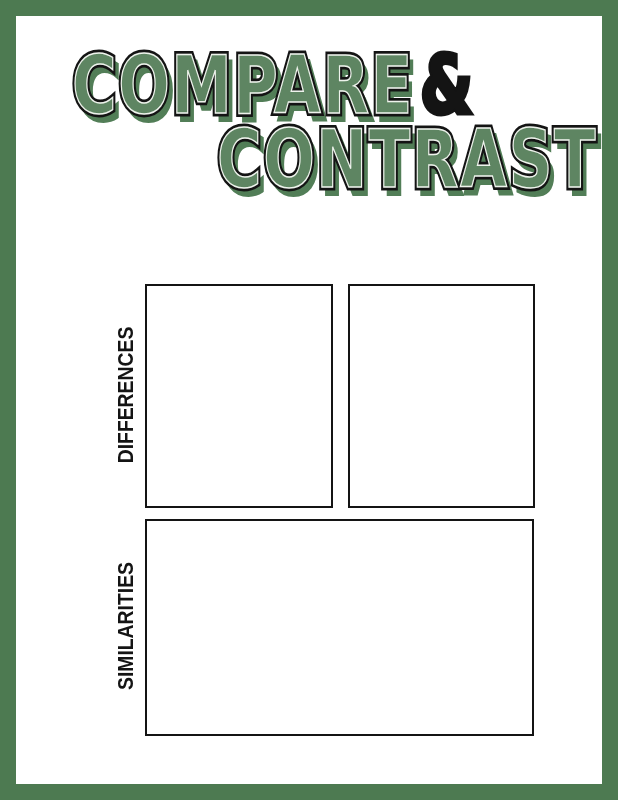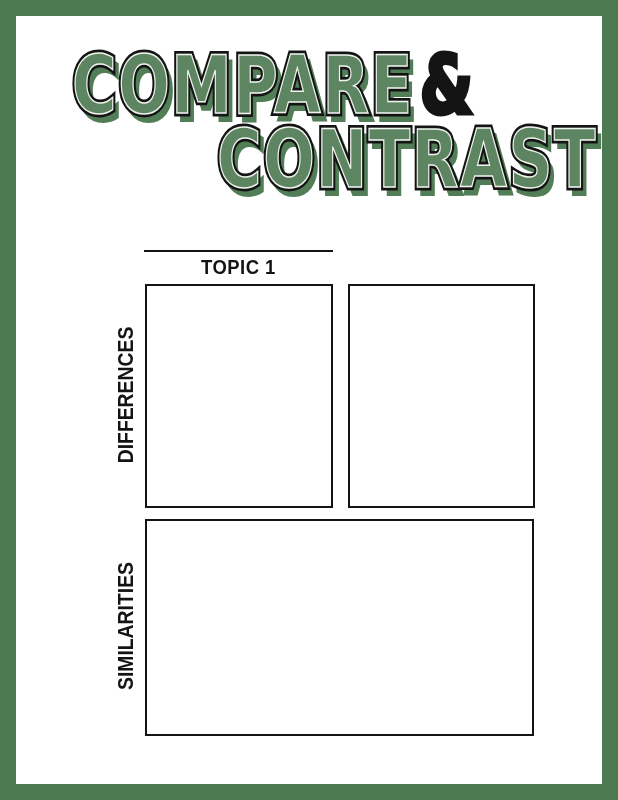--- a/index.html
+++ b/index.html
@@ -107,23 +107,20 @@
     </div>
     <div class="t-line t-line2">
       <span class="word-stack green-word">
         <span class="layer shadow" aria-hidden="true">CONTRAST</span>
         <span class="layer outline" aria-hidden="true">CONTRAST</span>
         <span class="layer fill">CONTRAST</span>
       </span>
     </div>
   </header>
 
-  <div class="col-header col-header-1">
-    <span class="col-label">TOPIC 1</span>
-  </div>
 
   <div class="row-label row-label-differences">
     <span>DIFFERENCES</span>
   </div>
   <div class="row-label row-label-similarities">
     <span>SIMILARITIES</span>
   </div>
 
   <div class="wbox diff-box-1"></div>
   <div class="wbox diff-box-2"></div>

